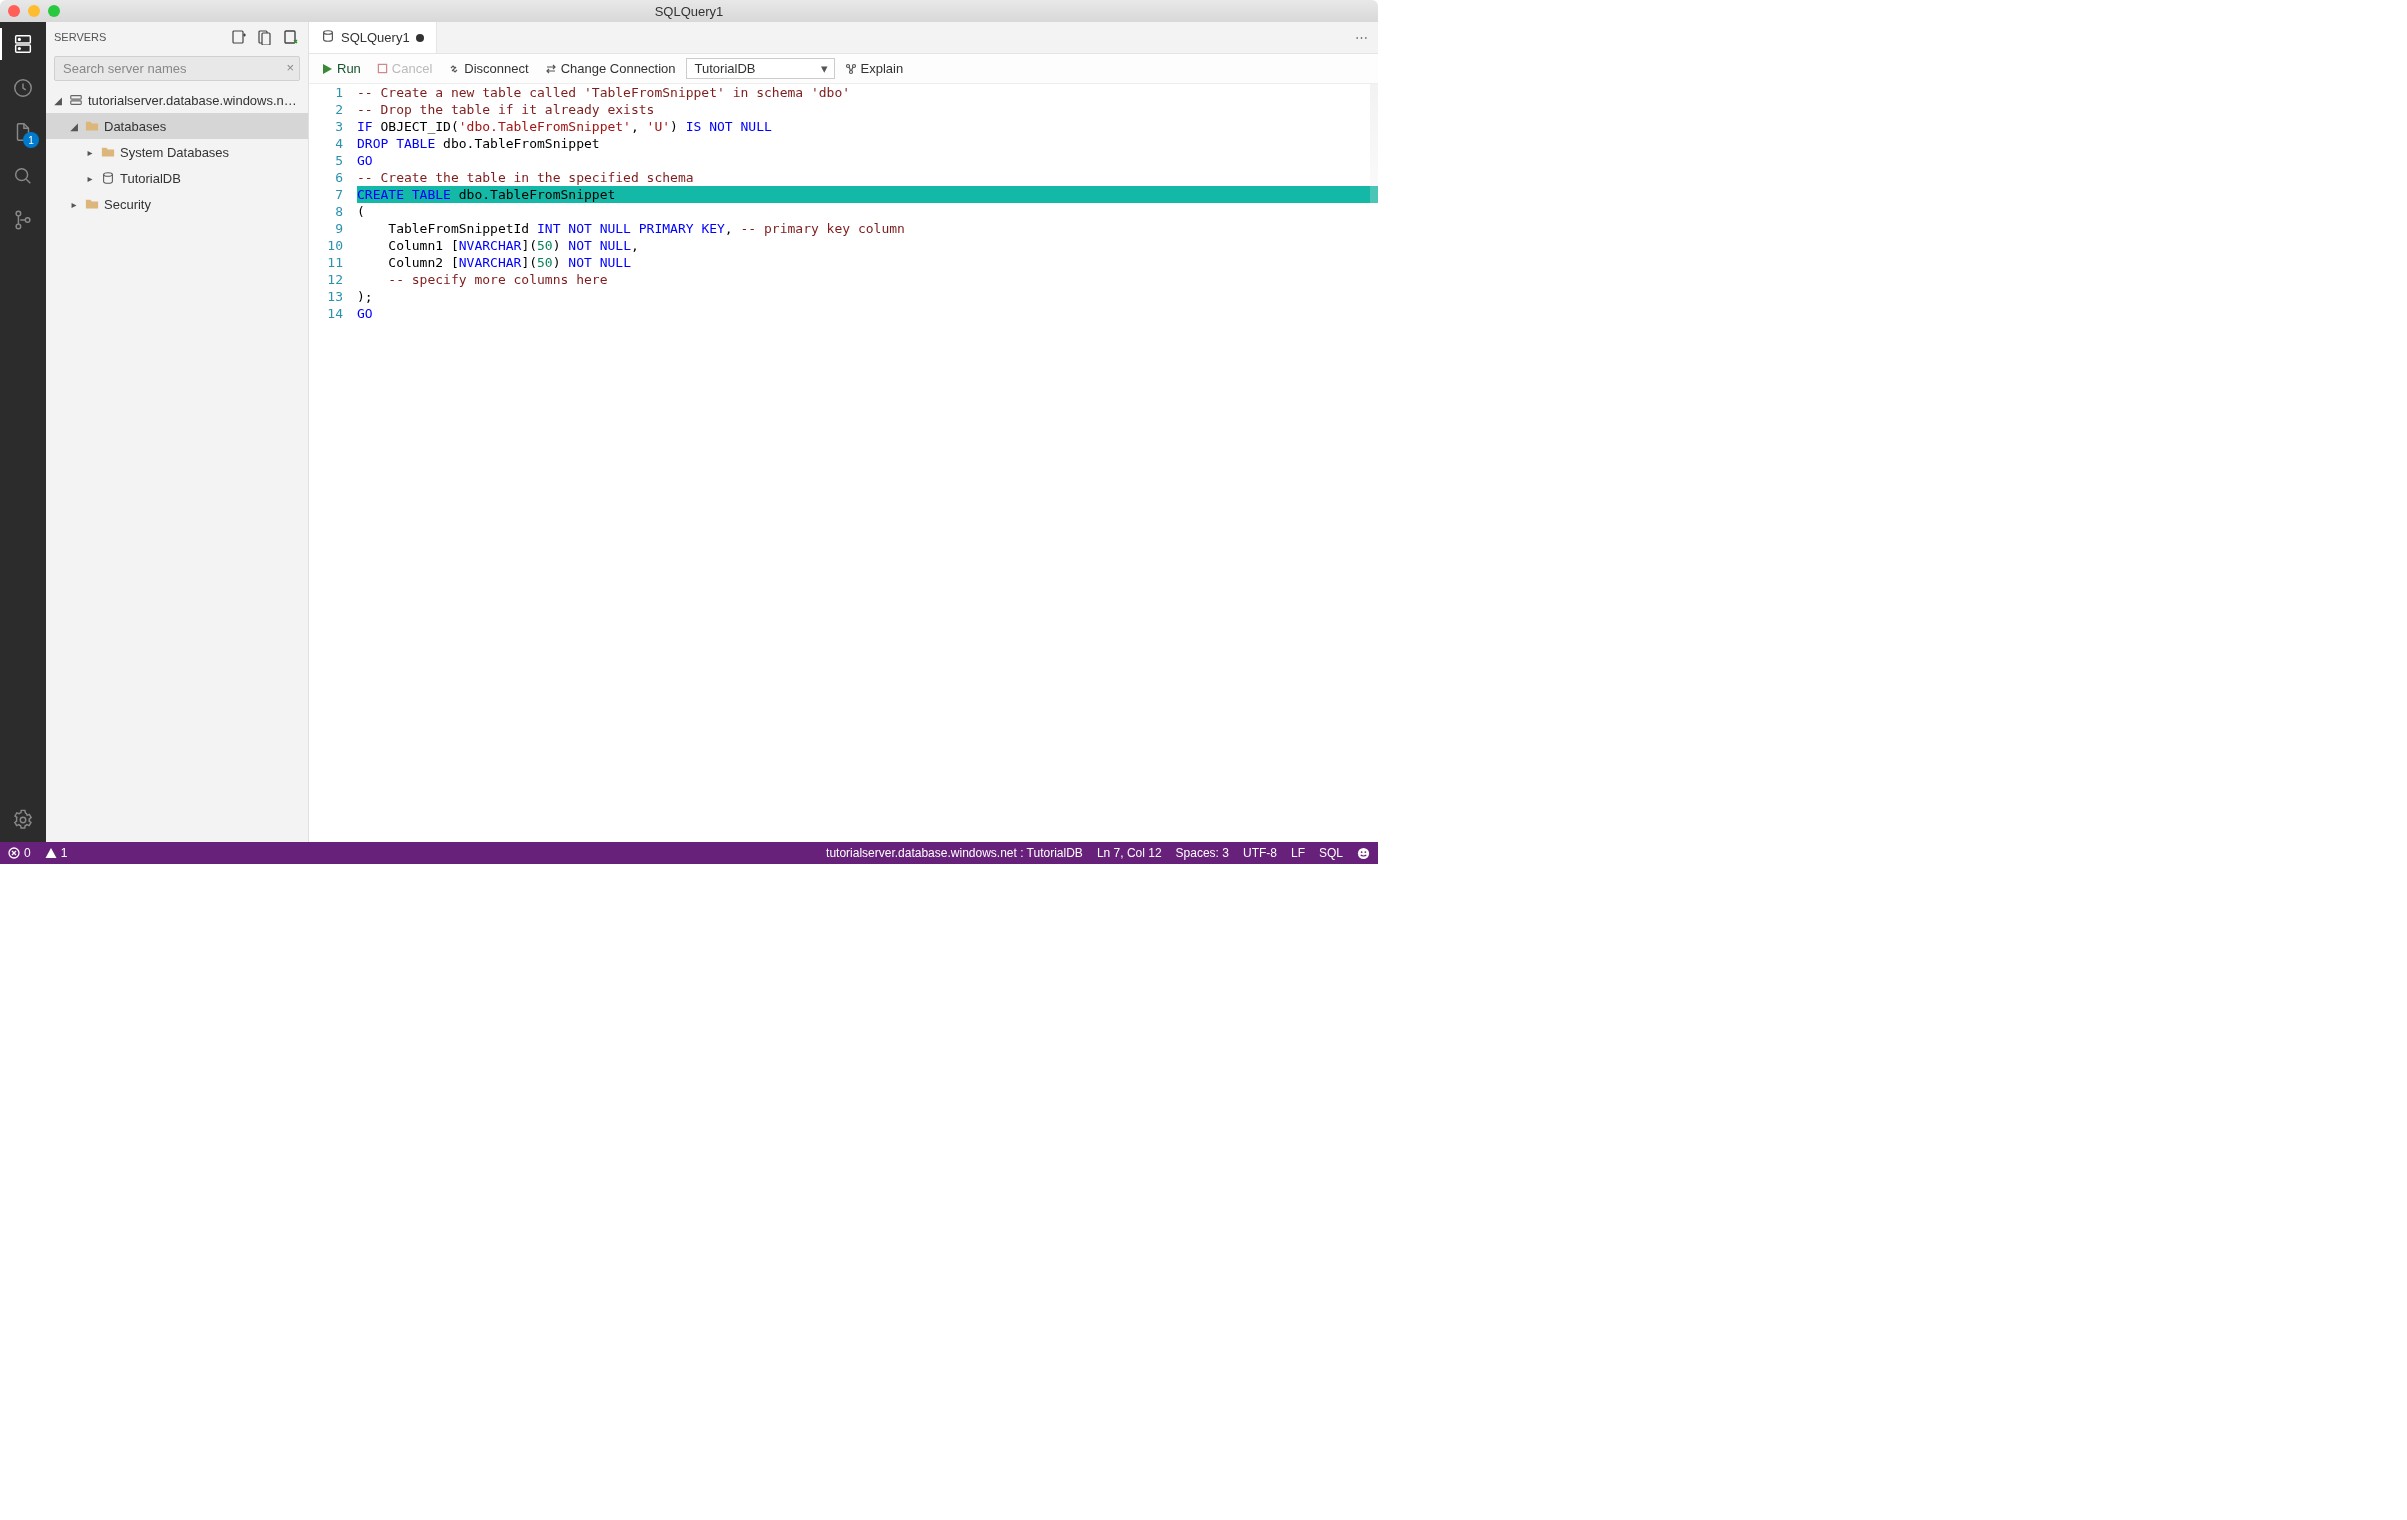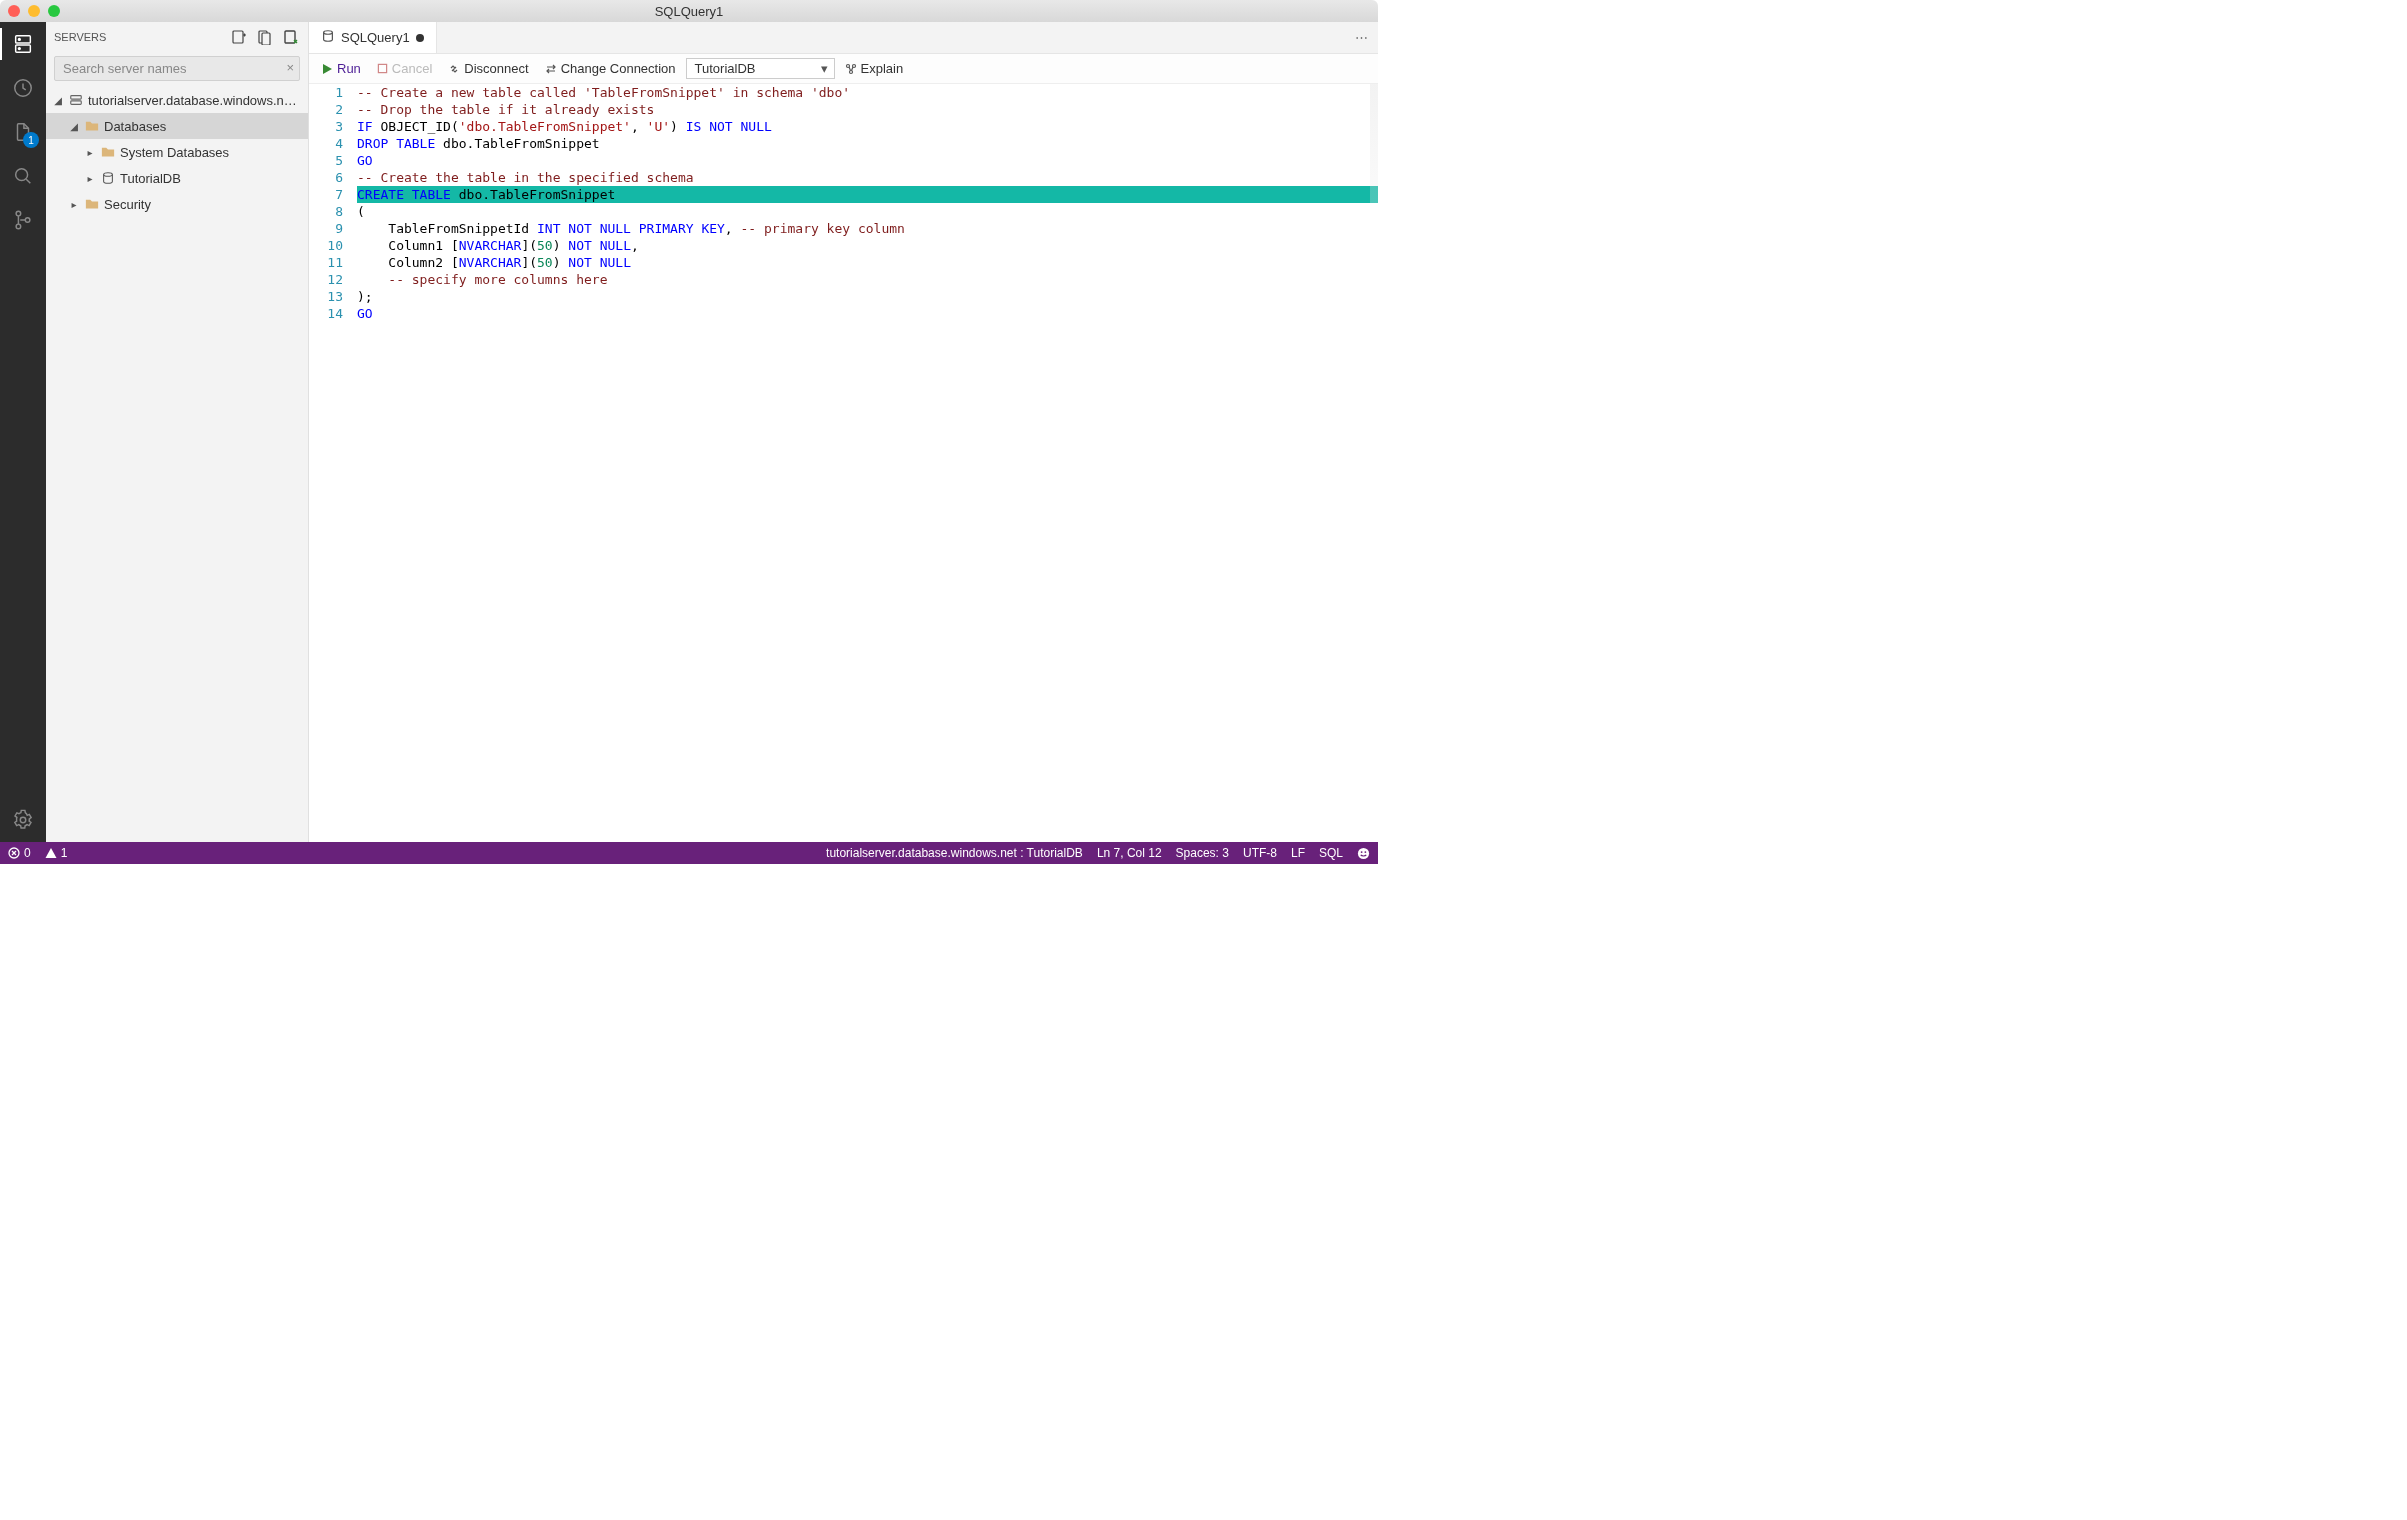--- a/index.html
+++ b/index.html
@@ -230,21 +230,21 @@
       align-items: center;
       gap: 4px;
       padding: 3px 6px;
       cursor: pointer;
       color: #333;
       font-size:13px;
       border-radius:2px;
     }
     .tb-btn.disabled { color: #bbb; cursor: default;}
     .tb-btn svg { flex-shrink:0;}
-    .run-green { color: #4c1d95; font-weight:500;}
+    .run-green { color: #14532d; font-weight:500;}
     .db-select {
       border: 1px solid #ccc;
       padding: 2px 22px 2px 8px;
       font-size: 13px;
       position: relative;
       cursor: pointer;
       min-width:149px;
       background:#fff;
     }
     .db-select::after {

